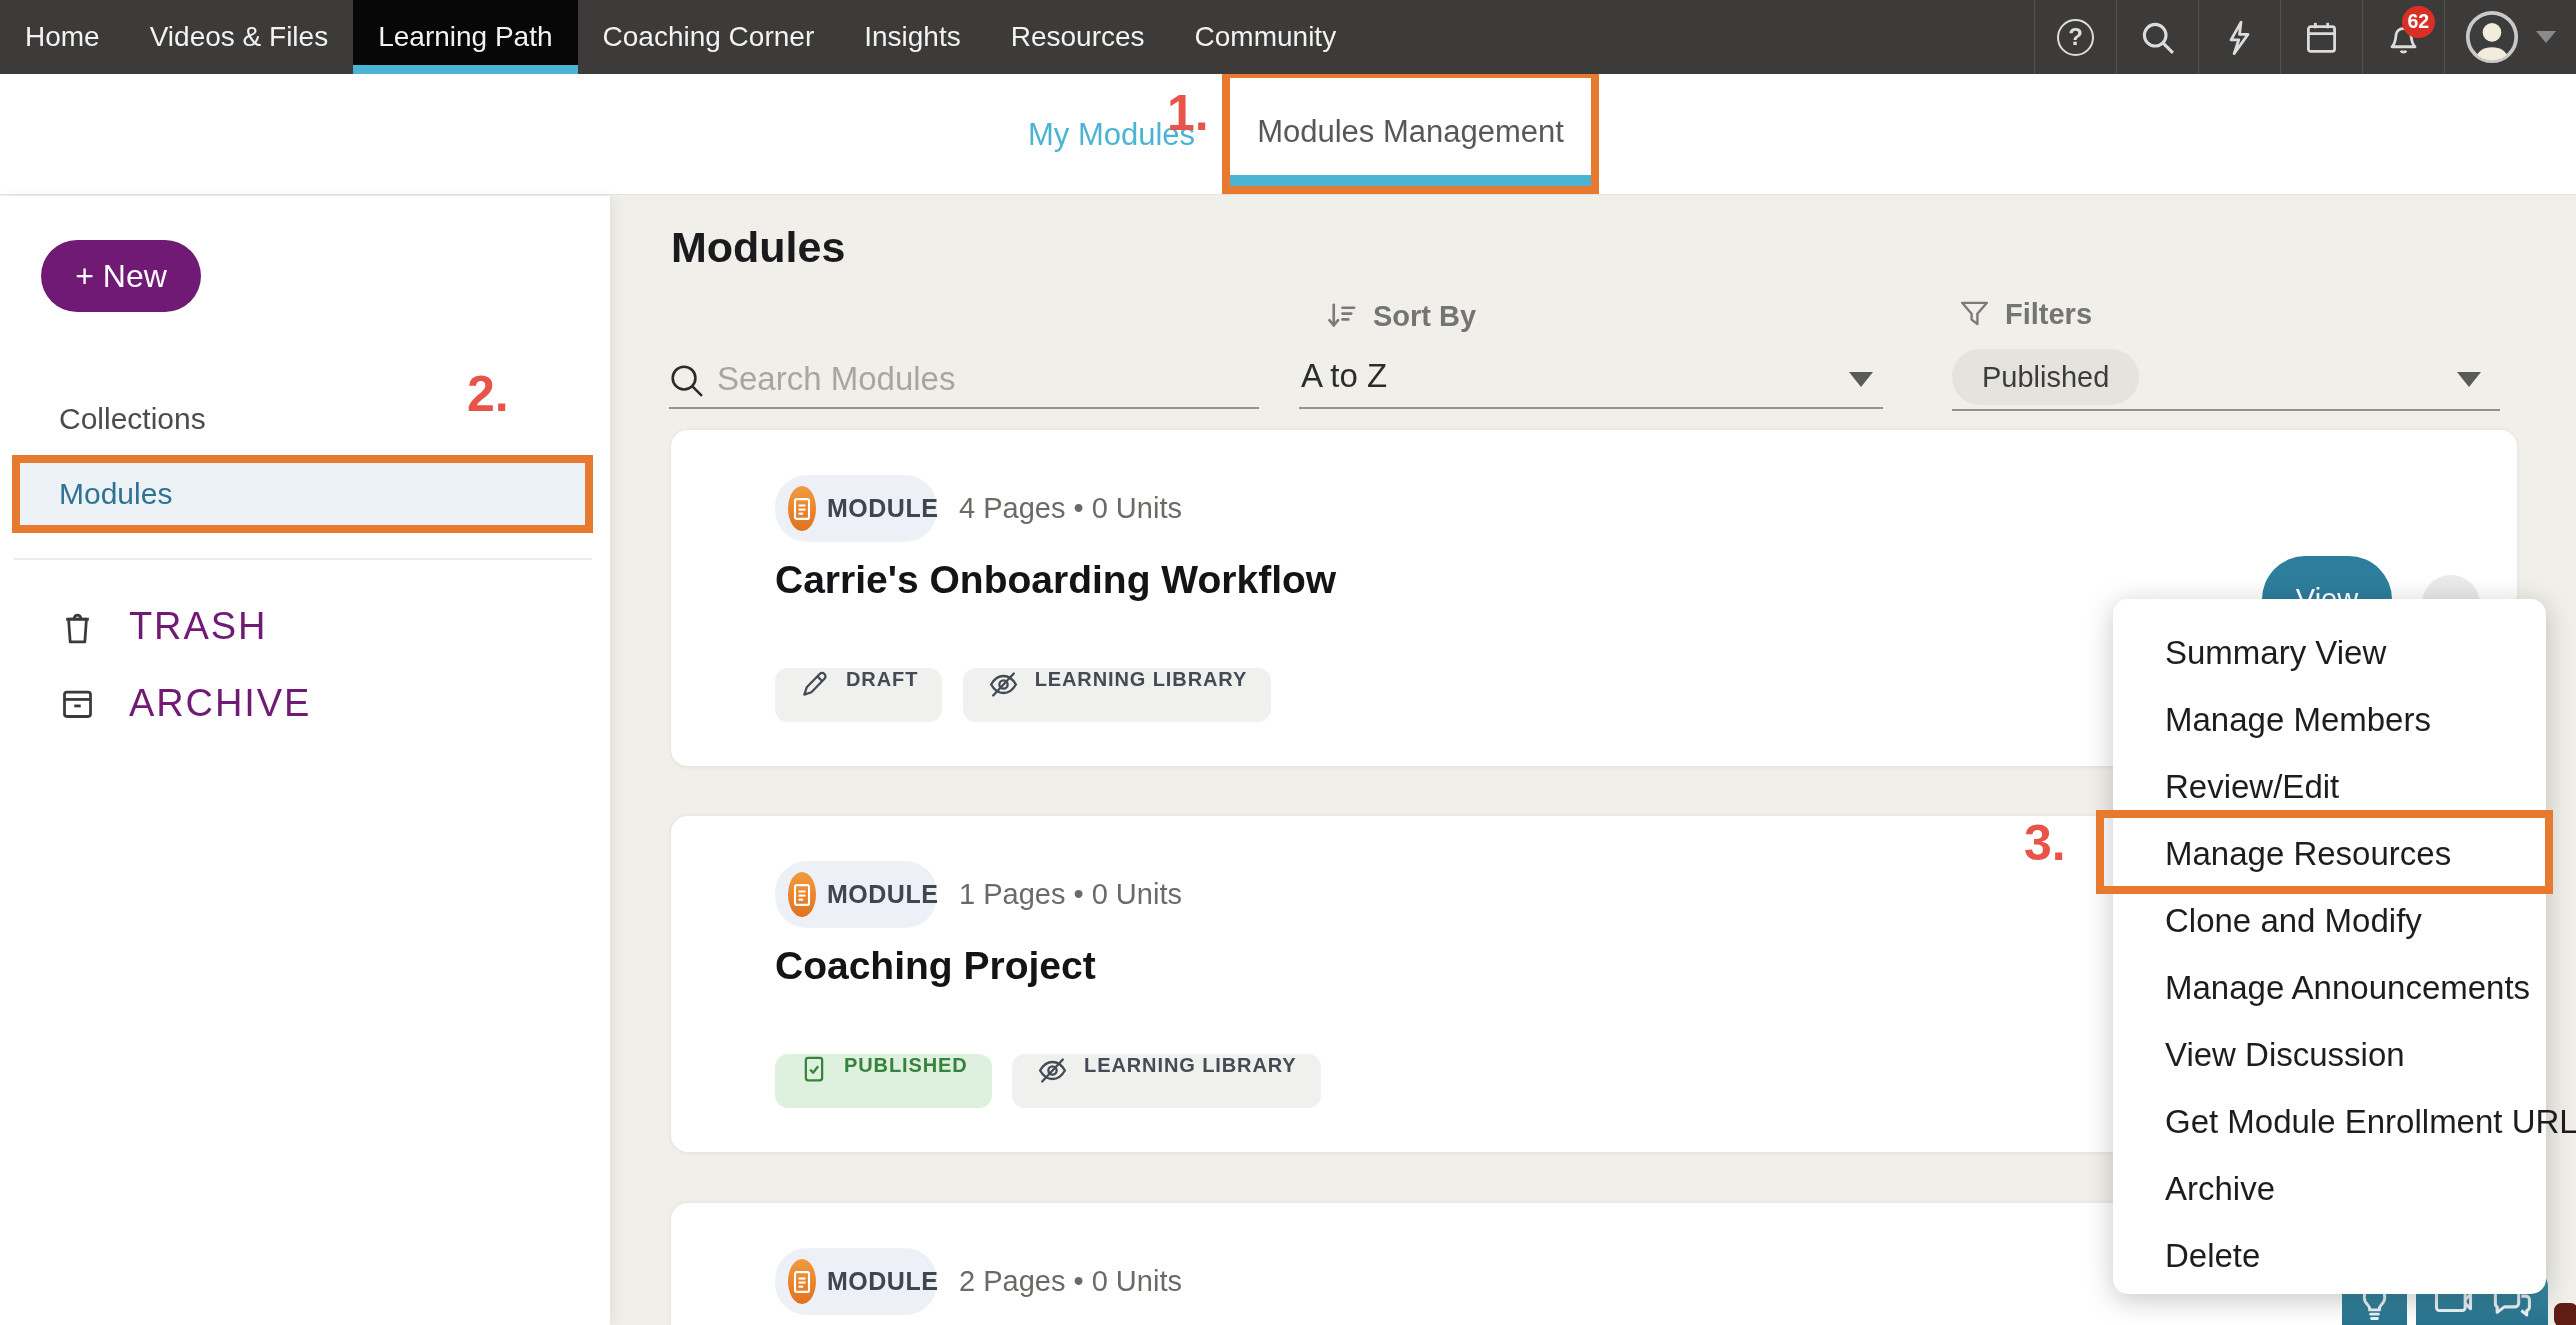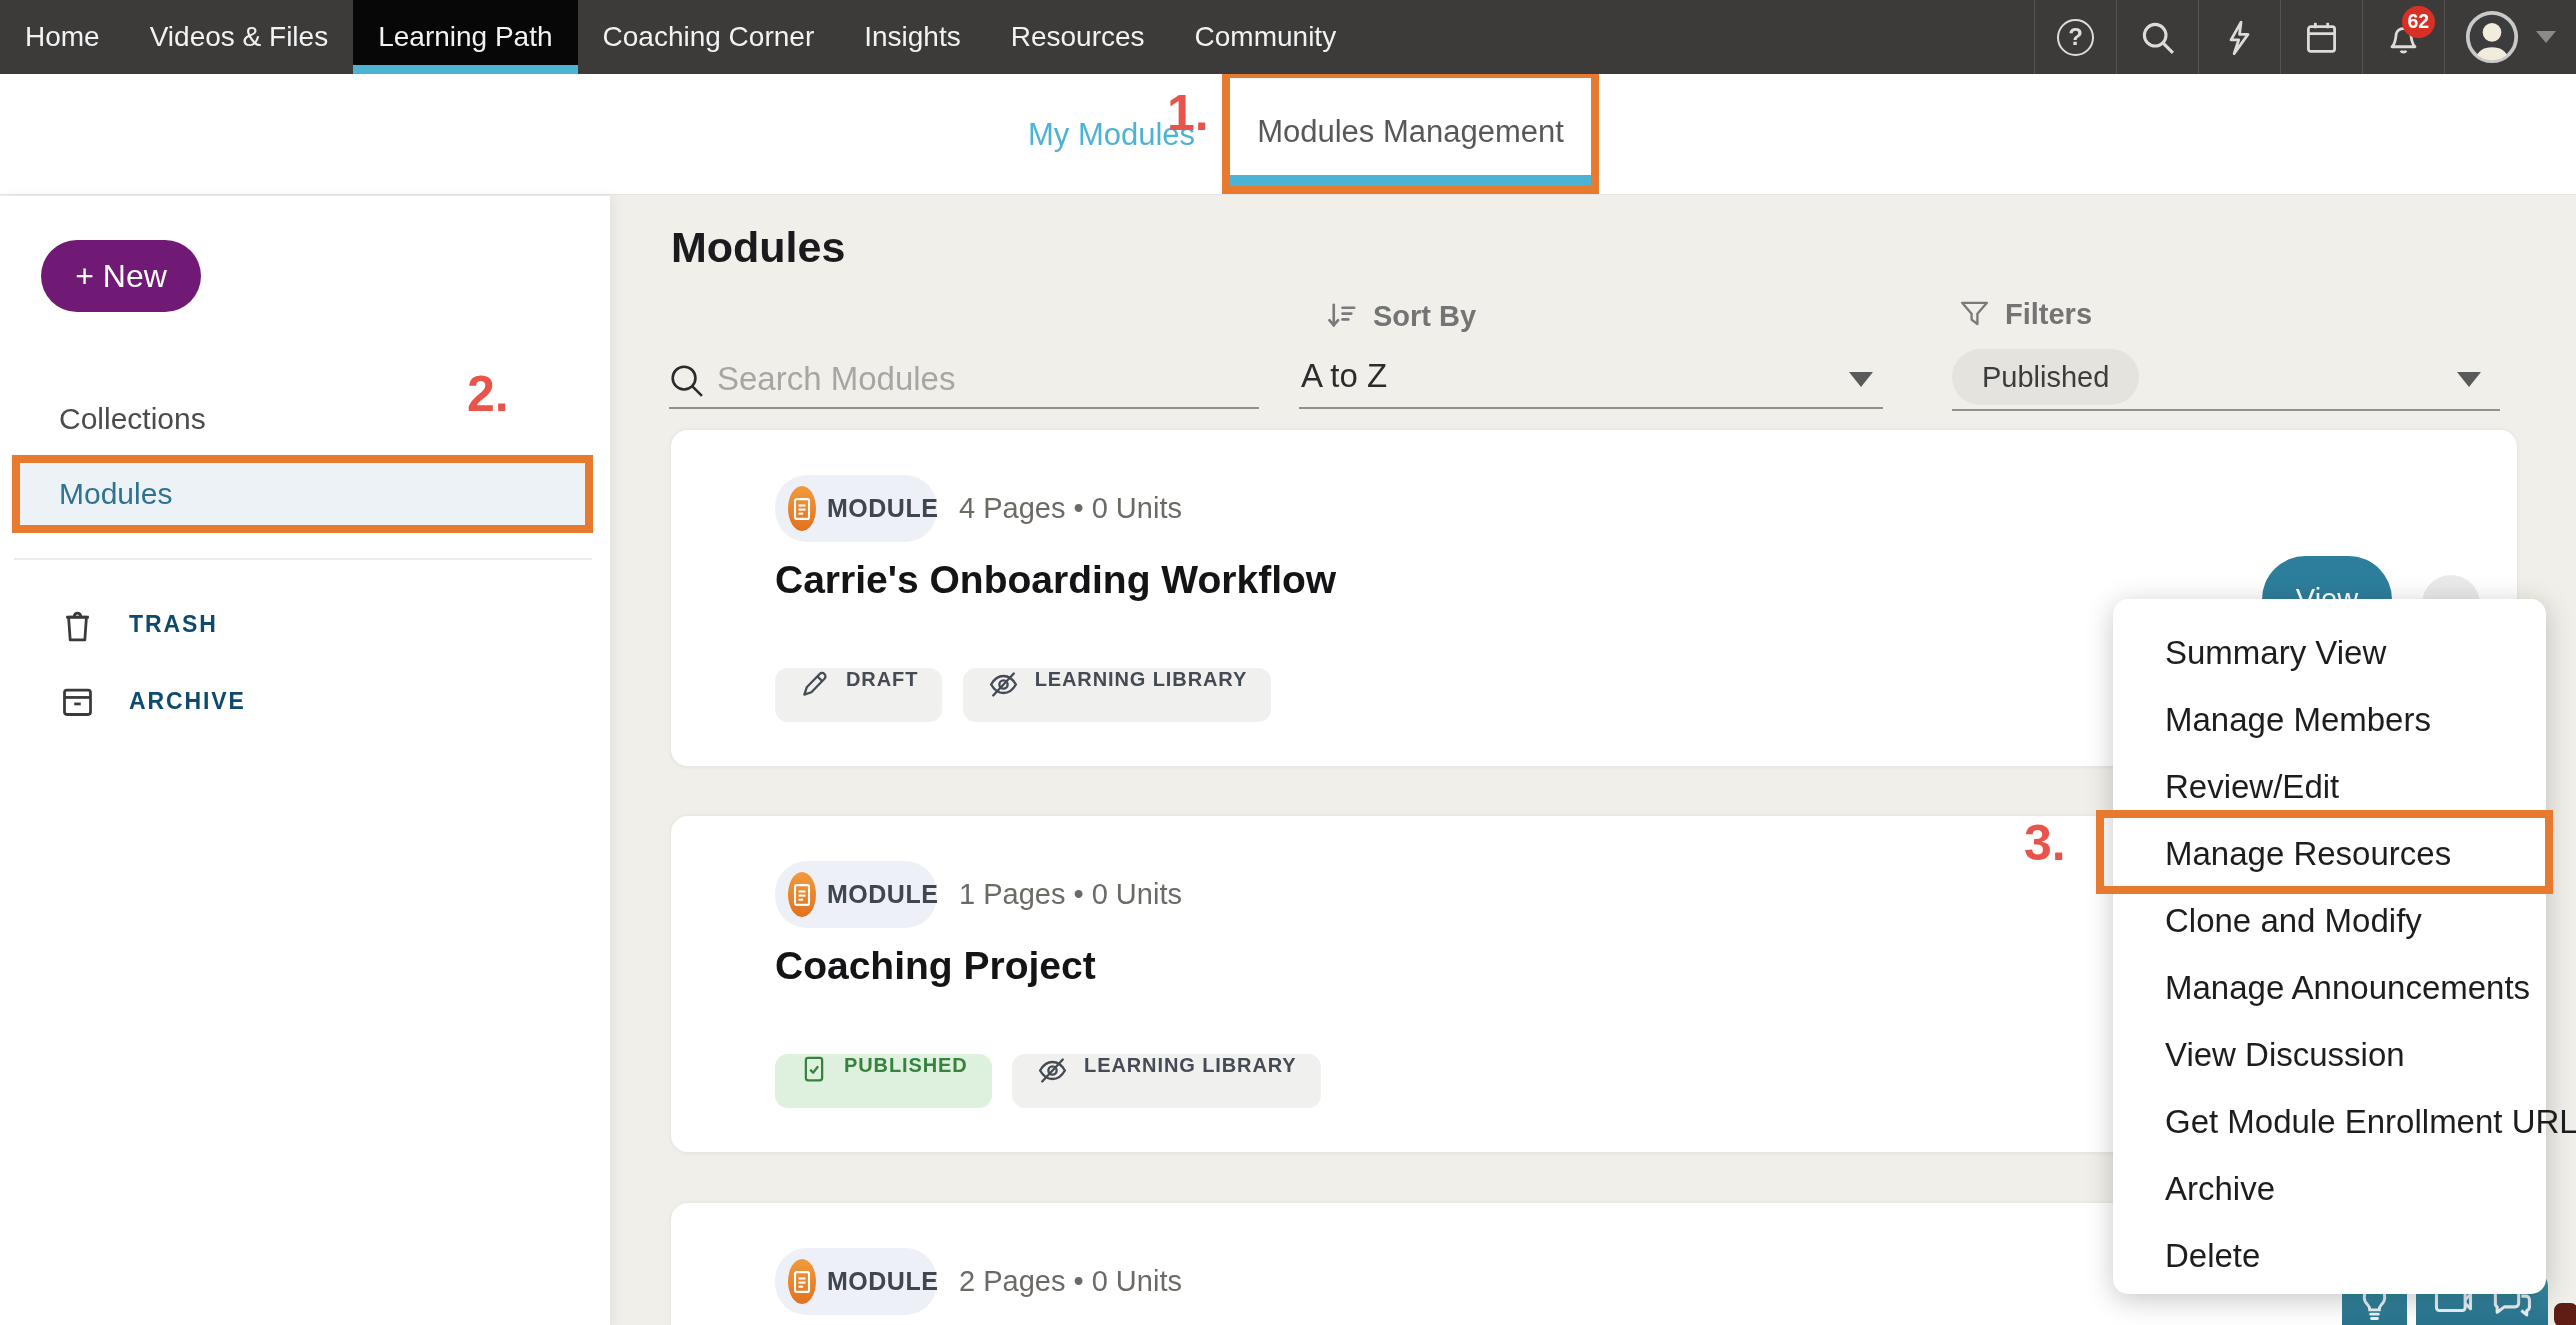--- a/index.html
+++ b/index.html
@@ -50,21 +50,21 @@
              justify-content:center; cursor:pointer; }
   .side-collections { position:absolute; left:59px; top:206px; font-size:30px; color:#4b4b4b; cursor:pointer; }
   .ann-box-side { position:absolute; left:12px; top:259px; width:581px; height:78px; border:8.4px solid #e87a2f; }
   .side-modules-row { position:absolute; inset:0; background:#edf2f6; display:flex; align-items:center;
                       padding-left:39px; cursor:pointer; }
   .side-modules-row span { color:#2e7391; font-size:30px; }
   .ann-2 { left:467px; top:169px; }
   .side-divider { position:absolute; left:14px; top:362px; width:578px; height:1.9px; background:#ececec; }
   .side-row { position:absolute; left:58px; display:flex; align-items:center; gap:32px; cursor:pointer; }
   .side-row svg { stroke:#3a3a3a; }
-  .side-row .lbl { font-size:23px; font-weight:700; letter-spacing:1.9px; color:#0c4a6e; }
+  .side-row .lbl { font-size:38px; font-weight:400; letter-spacing:1.9px; color:#701a75; }
   .row-trash { top:409px; } .row-archive { top:486px; }
 
   
   .main-title { position:absolute; left:671px; top:223px; font-size:43px; font-weight:700; color:#1b1b1d; }
   .search-icon { position:absolute; left:667px; top:361px; }
   .search-input { position:absolute; left:717px; top:353px; width:520px; height:52px; border:0; outline:0;
                   background:transparent; font-family:"Liberation Sans",sans-serif; font-size:33px; color:#444; }
   .search-input::placeholder { color:#a8a6a2; }
   .underline { position:absolute; height:1.9px; background:#93918c; }
   .u-search { left:669px; top:407px; width:590px; }

